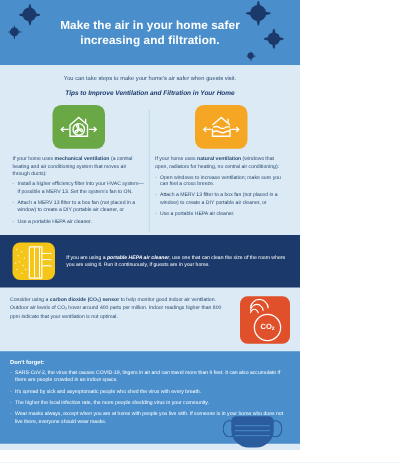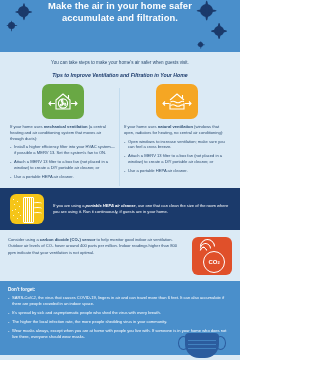--- a/index.html
+++ b/index.html
@@ -7,21 +7,21 @@
     width:240px;height:370px;overflow:hidden;
     background:#ffffff;
     font-family:"Liberation Sans",sans-serif;
     -webkit-font-smoothing:antialiased;
   }
   .poster{position:relative;width:240px;height:370px;background:#dbeaf5;}
 
   
   .header{
     position:relative;height:52px;background:#4a8fcb;overflow:hidden;
-    display:flex;justify-content:center;
+    display:flex;align-items:center;justify-content:center;
   }
   .header-title{
     position:relative;z-index:3;
     color:#ffffff;font-size:9.4px;line-height:12.4px;font-weight:bold;
     text-align:center;letter-spacing:.1px;width:160px;
   }
   .virus{position:absolute;border-radius:50%;background:#1b3a6b;z-index:1;}
   .virus::before,.virus::after{
     content:"";position:absolute;left:50%;top:50%;
     transform:translate(-50%,-50%);border-radius:50%;
@@ -158,21 +158,21 @@
     </div>
     <div class="vwrap" style="left:214px;top:26px;width:10px;height:10px;">
       <div class="virus" style="left:0;top:0;width:10px;height:10px;"></div>
     </div>
     <div class="vwrap" style="left:198px;top:42px;width:5px;height:5px;">
       <div class="virus" style="left:0;top:0;width:5px;height:5px;"></div>
     </div>
 
     <div class="header-title">
       <div>Make the air in your home safer</div>
-      <div>accumulate and filtration.</div>
+      <div>increasing and filtration.</div>
     </div>
   </div>
 
   <div class="subtitle">You can take steps to make your home's air safer when guests visit.</div>
   <div class="tips-head">Tips to Improve Ventilation and Filtration in Your Home</div>
 
   <div class="cols">
 
     <div class="col left">
       <div class="iconbox green">

